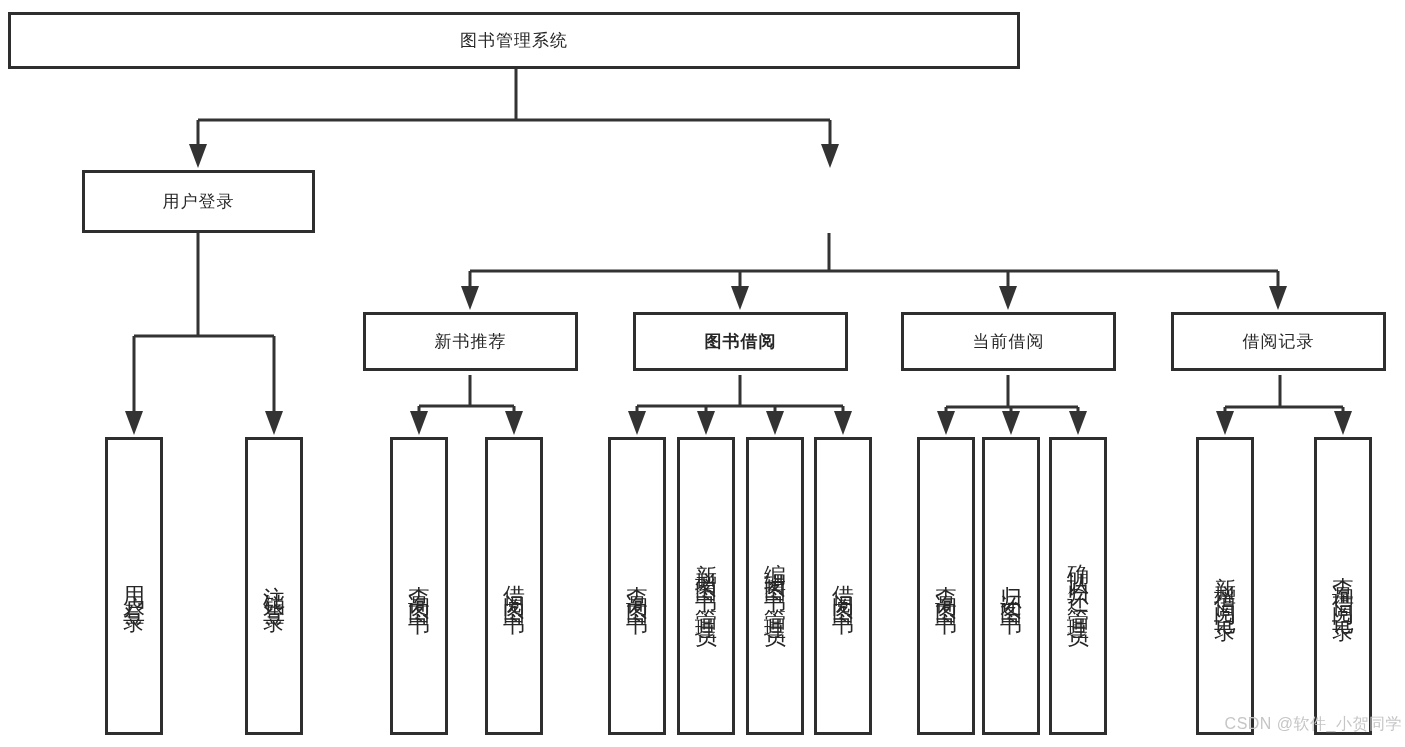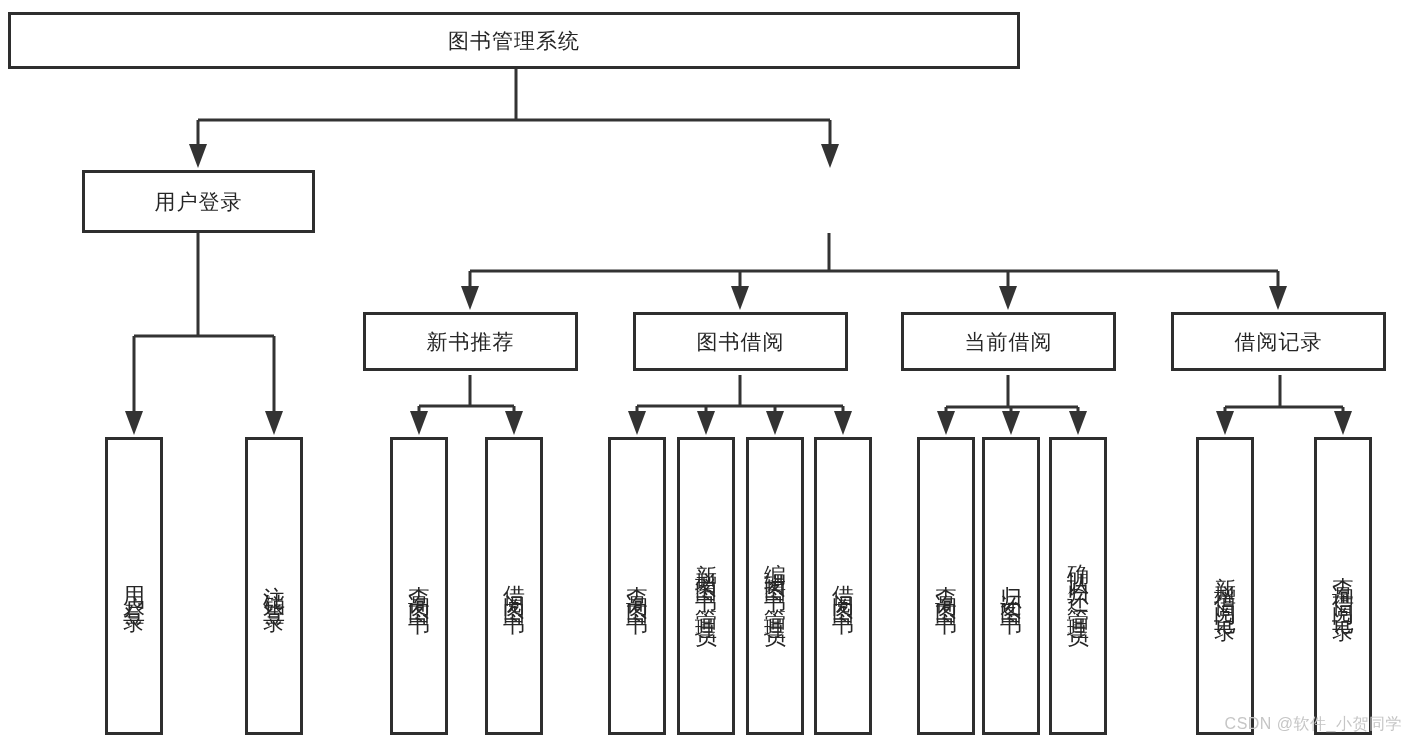--- a/index.html
+++ b/index.html
@@ -20,36 +20,36 @@
     position: absolute;
     box-sizing: border-box;
     background: #ffffff;
     border: 3px solid #2e2e2e;
     color: #262626;
     display: flex;
     align-items: center;
     justify-content: center;
     text-align: center;
   }
-  .h-box { font-size: 21px; letter-spacing: 1px; }
+  .h-box { font-size: 17px; letter-spacing: 1px; }
   .leaf {
     writing-mode: vertical-rl;
     text-orientation: mixed;
     font-size: 22px;
     letter-spacing: 9px;
     top: 437px;
     width: 58px;
     height: 298px;
   }
   .root    { left: 8px;    top: 12px;  width: 1012px; height: 57px; }
   .n-login { left: 82px;   top: 170px; width: 233px;  height: 63px; }
   .n-mgmt  { left: 712px;  top: 170px; width: 235px;  height: 63px; }
   .l3      { top: 312px; width: 215px; height: 59px; }
   .n-rec   { left: 363px; }
-  .n-bor   { left: 633px; }
+  .n-bor   { left: 633px; font-weight: bold; }
   .n-cur   { left: 901px; }
   .n-log   { left: 1171px; }
   .lf1  { left: 105px; }
   .lf2  { left: 245px; }
   .lf3  { left: 390px; }
   .lf4  { left: 485px; }
   .lf5  { left: 608px; }
   .lf6  { left: 677px; }
   .lf7  { left: 746px; }
   .lf8  { left: 814px; }

